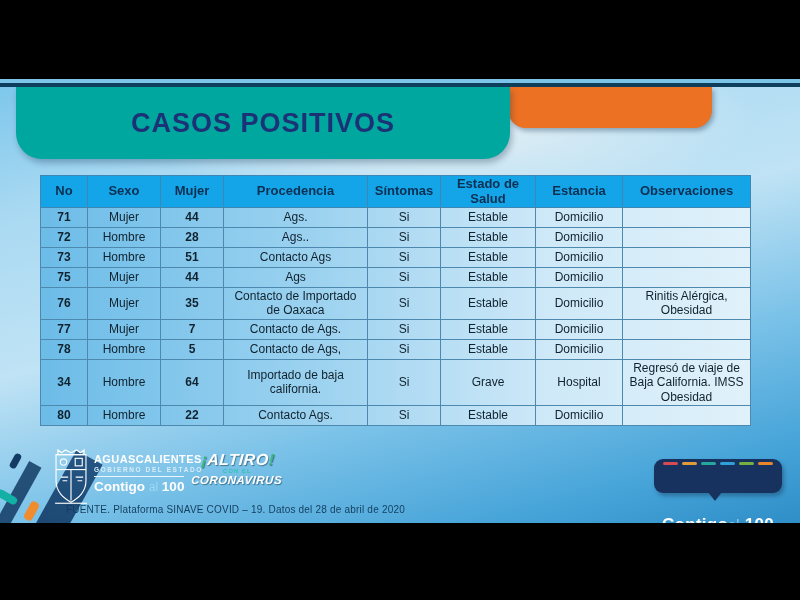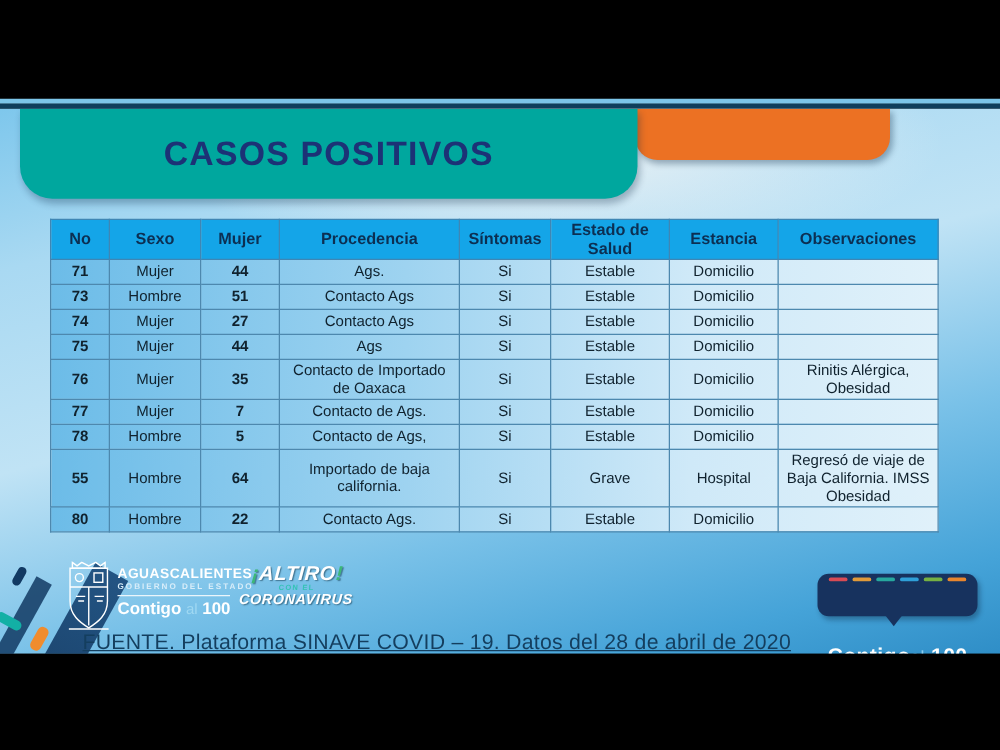--- a/index.html
+++ b/index.html
@@ -64,21 +64,21 @@
   .bubble{position:absolute;left:654px;top:372px;width:128px;height:34px;background:#17325e;
       border-radius:9px;box-shadow:2px 3px 4px rgba(8,30,55,.35);}
   .bubble:after{content:"";position:absolute;left:54px;bottom:-8px;width:0;height:0;
       border-left:7px solid transparent;border-right:7px solid transparent;border-top:9px solid #17325e;}
   .bubble-dashes{position:absolute;left:9px;top:3px;right:9px;display:flex;gap:4px;}
   .bubble-dashes span{height:3px;border-radius:2px;flex-grow:1;}
   .bubble-text{position:absolute;left:0;right:0;top:8px;text-align:center;color:#fff;
       font-size:17px;font-weight:bold;letter-spacing:.3px;margin-top:48px;}
   .bubble-text .al{font-weight:400;color:#8ccdef;font-size:14px;}
 
-  .source-text{position:absolute;left:66px;top:417px;font-size:17px;color:#143e5e;letter-spacing:.2px;text-decoration:underline;}
+  .source-text{position:absolute;left:66px;top:417px;font-size:10px;color:#143e5e;letter-spacing:.2px;}
 
   .black-bottom{position:absolute;left:0;top:523px;width:800px;height:77px;background:#000;}
 </style>
 </head>
 <body>
 
 <div class="screen">
 
   <div class="strip-light"></div>
   <div class="strip-dark"></div>
@@ -125,40 +125,40 @@
               <td>71</td>
               <td>Mujer</td>
               <td>44</td>
               <td>Ags.</td>
               <td>Si</td>
               <td>Estable</td>
               <td>Domicilio</td>
               <td></td>
             </tr>
             <tr>
+              <td>72</td>
+              <td>Hombre</td>
+              <td>28</td>
+              <td>Ags..</td>
+              <td>Si</td>
+              <td>Estable</td>
+              <td>Domicilio</td>
+              <td></td>
+            </tr>
+            <tr>
               <td>73</td>
               <td>Hombre</td>
               <td>51</td>
               <td>Contacto Ags</td>
               <td>Si</td>
               <td>Estable</td>
               <td>Domicilio</td>
               <td></td>
             </tr>
             <tr>
-              <td>74</td>
-              <td>Mujer</td>
-              <td>27</td>
-              <td>Contacto Ags</td>
-              <td>Si</td>
-              <td>Estable</td>
-              <td>Domicilio</td>
-              <td></td>
-            </tr>
-            <tr>
               <td>75</td>
               <td>Mujer</td>
               <td>44</td>
               <td>Ags</td>
               <td>Si</td>
               <td>Estable</td>
               <td>Domicilio</td>
               <td></td>
             </tr>
             <tr>
@@ -185,21 +185,21 @@
               <td>78</td>
               <td>Hombre</td>
               <td>5</td>
               <td>Contacto de Ags,</td>
               <td>Si</td>
               <td>Estable</td>
               <td>Domicilio</td>
               <td></td>
             </tr>
             <tr>
-              <td>55</td>
+              <td>34</td>
               <td>Hombre</td>
               <td>64</td>
               <td>Importado de baja california.</td>
               <td>Si</td>
               <td>Grave</td>
               <td>Hospital</td>
               <td>Regresó de viaje de Baja California.  IMSS Obesidad</td>
             </tr>
             <tr>
               <td>80</td>

